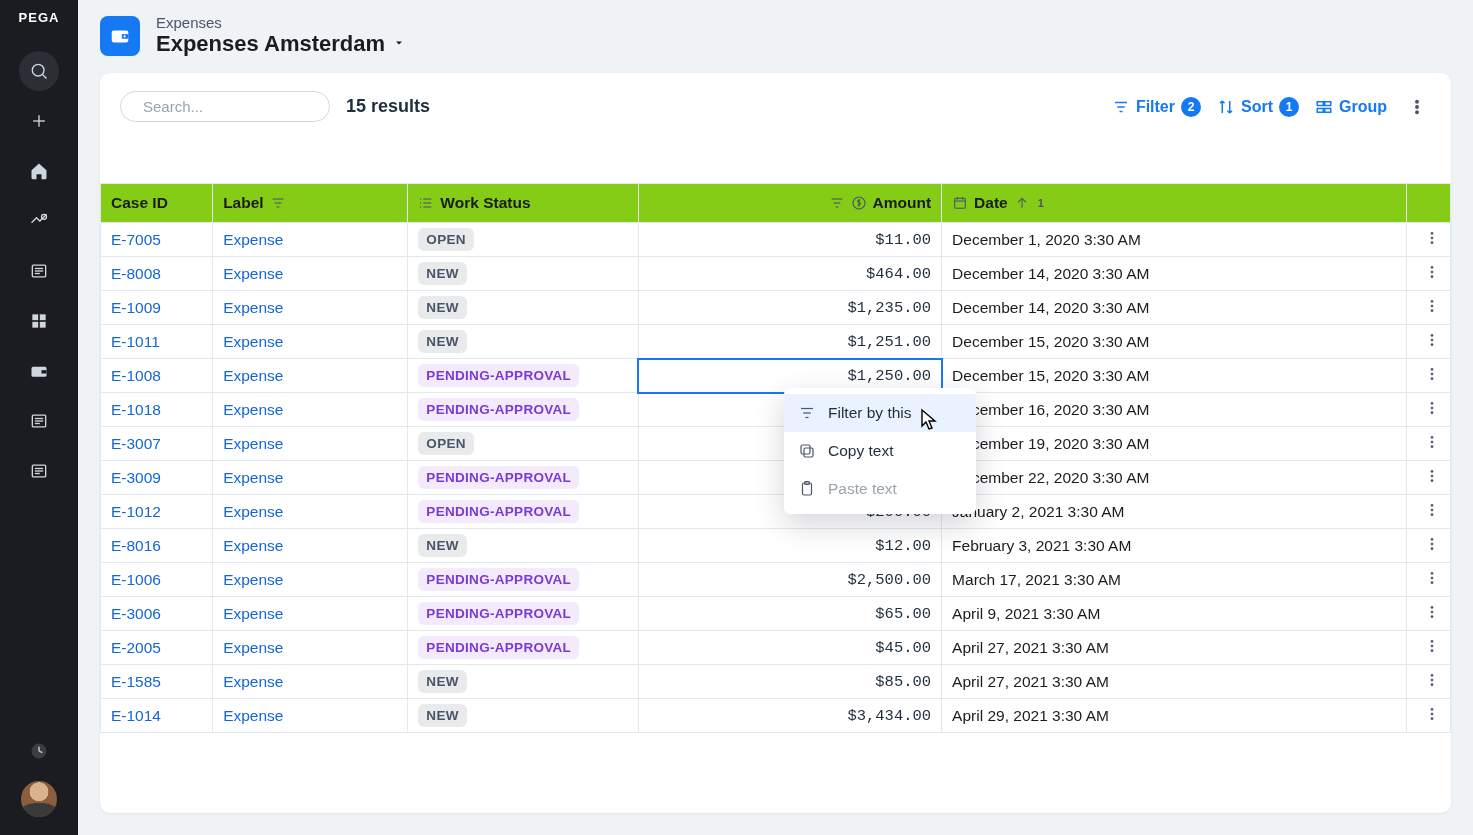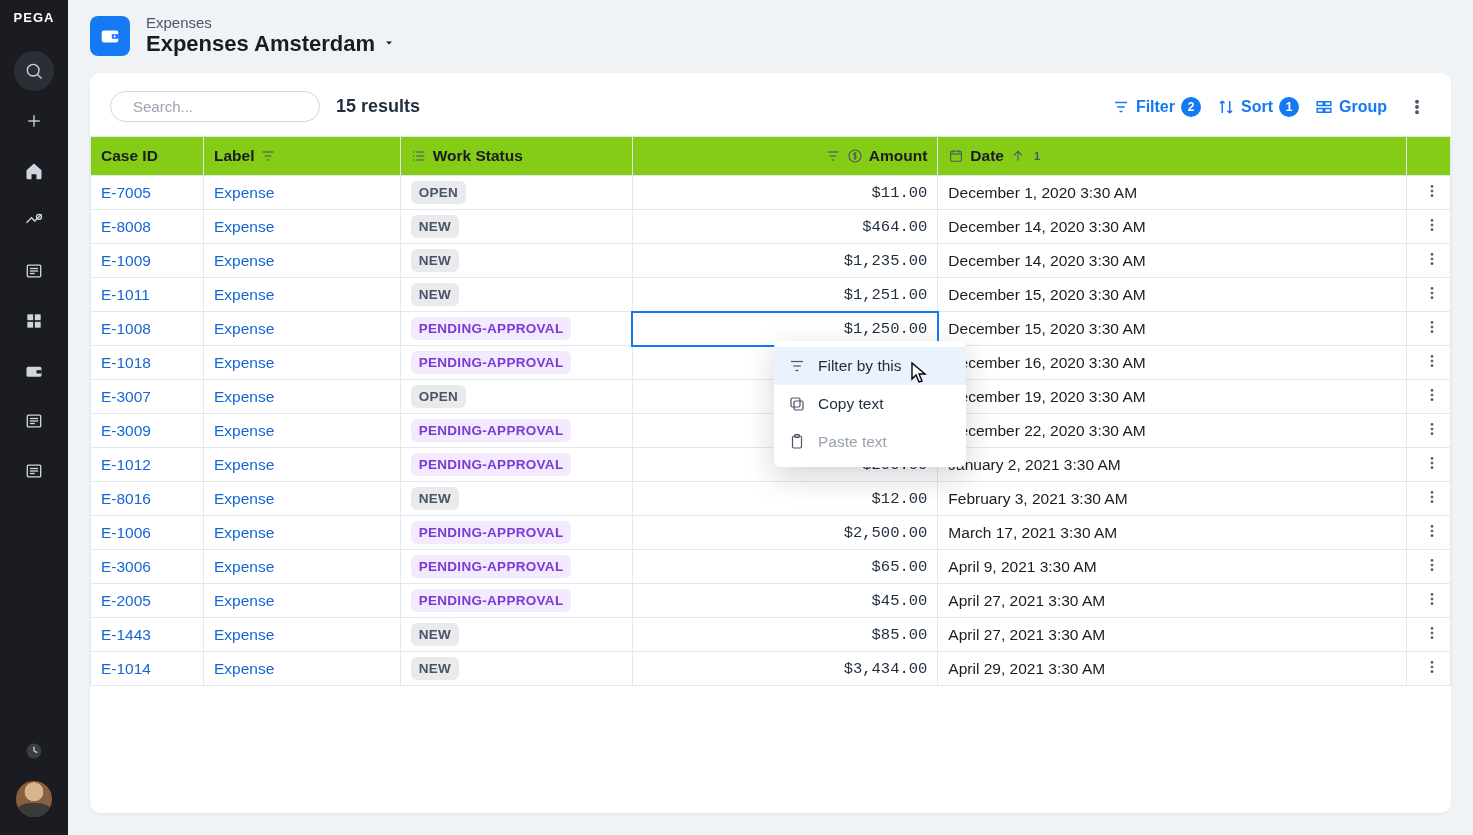--- a/index.html
+++ b/index.html
@@ -12,21 +12,21 @@
     overflow: hidden;
   }
   .app {
     display: flex;
     height: 835px;
     width: 1473px;
     position: relative;
   }
   
   .rail {
-    width: 68px;
+    width: 78px;
     background: #1a1c21;
     display: flex;
     flex-direction: column;
     align-items: center;
     padding-top: 10px;
     color: #cfd6dd;
     flex-shrink: 0;
   }
   .rail .brand {
     font-weight: 700;
@@ -88,20 +88,21 @@
   
   .card {
     margin: 6px 22px 22px 22px;
     background: #fff;
     border-radius: 10px;
     box-shadow: 0 1px 3px rgba(0,0,0,.06);
     flex: 1;
     display: flex; flex-direction: column;
     min-height: 0;
     padding-bottom: 20px;
+    gap: 47px;
   }
   .toolbar {
     display: flex;
     align-items: center;
     padding: 18px 20px 14px 20px;
     gap: 16px;
   }
   .search {
     display: flex; align-items: center;
     border: 1px solid #d0d7de;
@@ -592,21 +593,21 @@
                 <td><span class="badge purple">PENDING-APPROVAL</span></td>
                 <td class="amount">$45.00</td>
                 <td class="date">April 27, 2021 3:30 AM</td>
                 <td class="row-actions"><svg viewBox="0 0 24 24">
                     <circle cx="12" cy="5" r="1.6" fill="#4a5568"></circle>
                     <circle cx="12" cy="12" r="1.6" fill="#4a5568"></circle>
                     <circle cx="12" cy="19" r="1.6" fill="#4a5568"></circle>
                   </svg></td>
               </tr>
               <tr>
-                <td><span class="link">E-1443</span></td>
+                <td><span class="link">E-1585</span></td>
                 <td><span class="link">Expense</span></td>
                 <td><span class="badge gray">NEW</span></td>
                 <td class="amount">$85.00</td>
                 <td class="date">April 27, 2021 3:30 AM</td>
                 <td class="row-actions"><svg viewBox="0 0 24 24">
                     <circle cx="12" cy="5" r="1.6" fill="#4a5568"></circle>
                     <circle cx="12" cy="12" r="1.6" fill="#4a5568"></circle>
                     <circle cx="12" cy="19" r="1.6" fill="#4a5568"></circle>
                   </svg></td>
               </tr>

